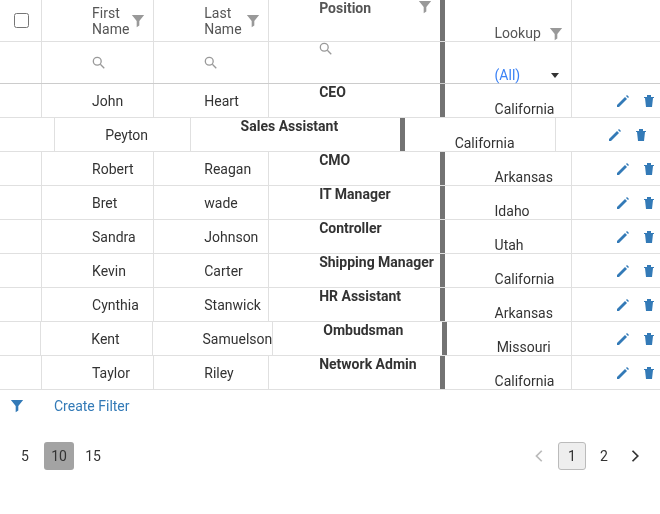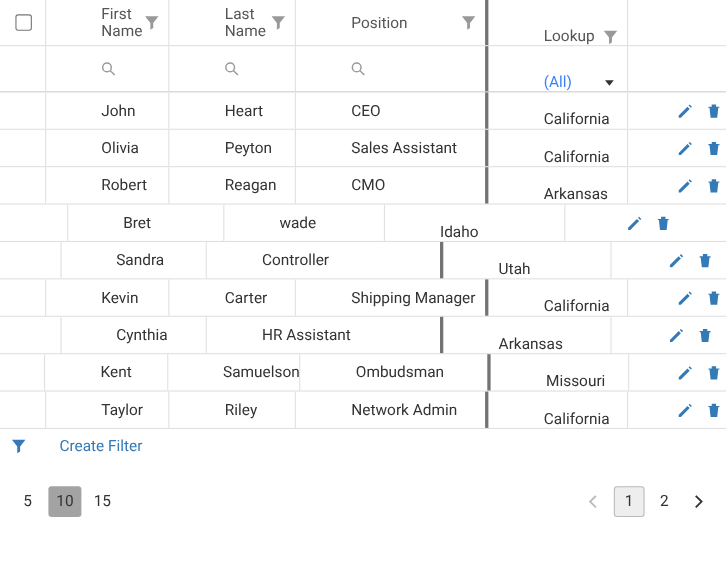--- a/index.html
+++ b/index.html
@@ -17,21 +17,21 @@
     border-bottom: 1px solid #e0e0e0;
     align-items: center;
     gap: 40px;
   }
   .header-row { height: 42px; color: #555; }
   .filter-row { height: 42px; border-bottom: 1px solid #ccc; }
   .data-row { height: 34px; }
   .col-check { width: 62px; display:flex; align-items:center; justify-content:center; border-right:1px solid #e0e0e0; height:100%; }
   .col-fn { width: 102px; padding-left:10px; border-right:1px solid #e0e0e0; height:100%; display:flex; align-items:center; position:relative; }
   .col-ln { width: 106px; padding-left:10px; border-right:1px solid #e0e0e0; height:100%; display:flex; align-items:center; position:relative; }
-  .col-pos { width: 194px; padding-left:10px; border-right:3px solid #737373; height:100%; display:flex; align-items:center; position:relative; }
+  .col-pos { width: 194px; padding-left:10px; border-right:5px solid #737373; height:100%; display:flex; align-items:flex-start; position:relative;font-weight:bold; }
   .col-look { width: 124px; padding-left:10px; border-right:1px solid #e0e0e0; height:100%; display:flex; align-items:flex-end; position:relative; }
   .col-act { width: 72px; display:flex; align-items:center; justify-content:center; gap:10px; height:100%; }
   .header-label { color:#555; flex:1; }
   .filter-icon { color:#999; margin-right:8px; }
   .filter-icon svg { width:14px; height:14px; display:block; }
   .search-icon { color:#999; }
   .search-icon svg { width:14px; height:14px; display:block; }
   .action-btn { color:#337ab7; cursor:pointer; }
   .action-btn svg { width:16px; height:16px; display:block; }
   input[type=checkbox] { width:15px; height:15px; }
@@ -179,23 +179,20 @@
           </span>
           <span class="action-btn">
             <svg viewBox="0 0 16 16">
               <use href="#i-trash"></use>
             </svg>
           </span>
         </div>
       </div>
       <div class="row data-row">
         <div class="col-check"></div>
-        <div class="col-fn">
-          <span>Olivia</span>
-        </div>
         <div class="col-ln">
           <span>Peyton</span>
         </div>
         <div class="col-pos">
           <span>Sales Assistant</span>
         </div>
         <div class="col-look">
           <span>California</span>
         </div>
         <div class="col-act">
@@ -239,20 +236,23 @@
         </div>
       </div>
       <div class="row data-row">
         <div class="col-check"></div>
         <div class="col-fn">
           <span>Bret</span>
         </div>
         <div class="col-ln">
           <span>wade</span>
         </div>
+        <div class="col-pos">
+          <span>IT Manager</span>
+        </div>
         <div class="col-look">
           <span>Idaho</span>
         </div>
         <div class="col-act">
           <span class="action-btn">
             <svg viewBox="0 0 16 16">
               <use href="#i-pencil"></use>
             </svg>
           </span>
           <span class="action-btn">
@@ -260,20 +260,23 @@
               <use href="#i-trash"></use>
             </svg>
           </span>
         </div>
       </div>
       <div class="row data-row">
         <div class="col-check"></div>
         <div class="col-fn">
           <span>Sandra</span>
         </div>
+        <div class="col-ln">
+          <span>Johnson</span>
+        </div>
         <div class="col-pos">
           <span>Controller</span>
         </div>
         <div class="col-look">
           <span>Utah</span>
         </div>
         <div class="col-act">
           <span class="action-btn">
             <svg viewBox="0 0 16 16">
               <use href="#i-pencil"></use>
@@ -310,20 +313,23 @@
             <svg viewBox="0 0 16 16">
               <use href="#i-trash"></use>
             </svg>
           </span>
         </div>
       </div>
       <div class="row data-row">
         <div class="col-check"></div>
         <div class="col-fn">
           <span>Cynthia</span>
+        </div>
+        <div class="col-ln">
+          <span>Stanwick</span>
         </div>
         <div class="col-pos">
           <span>HR Assistant</span>
         </div>
         <div class="col-look">
           <span>Arkansas</span>
         </div>
         <div class="col-act">
           <span class="action-btn">
             <svg viewBox="0 0 16 16">

